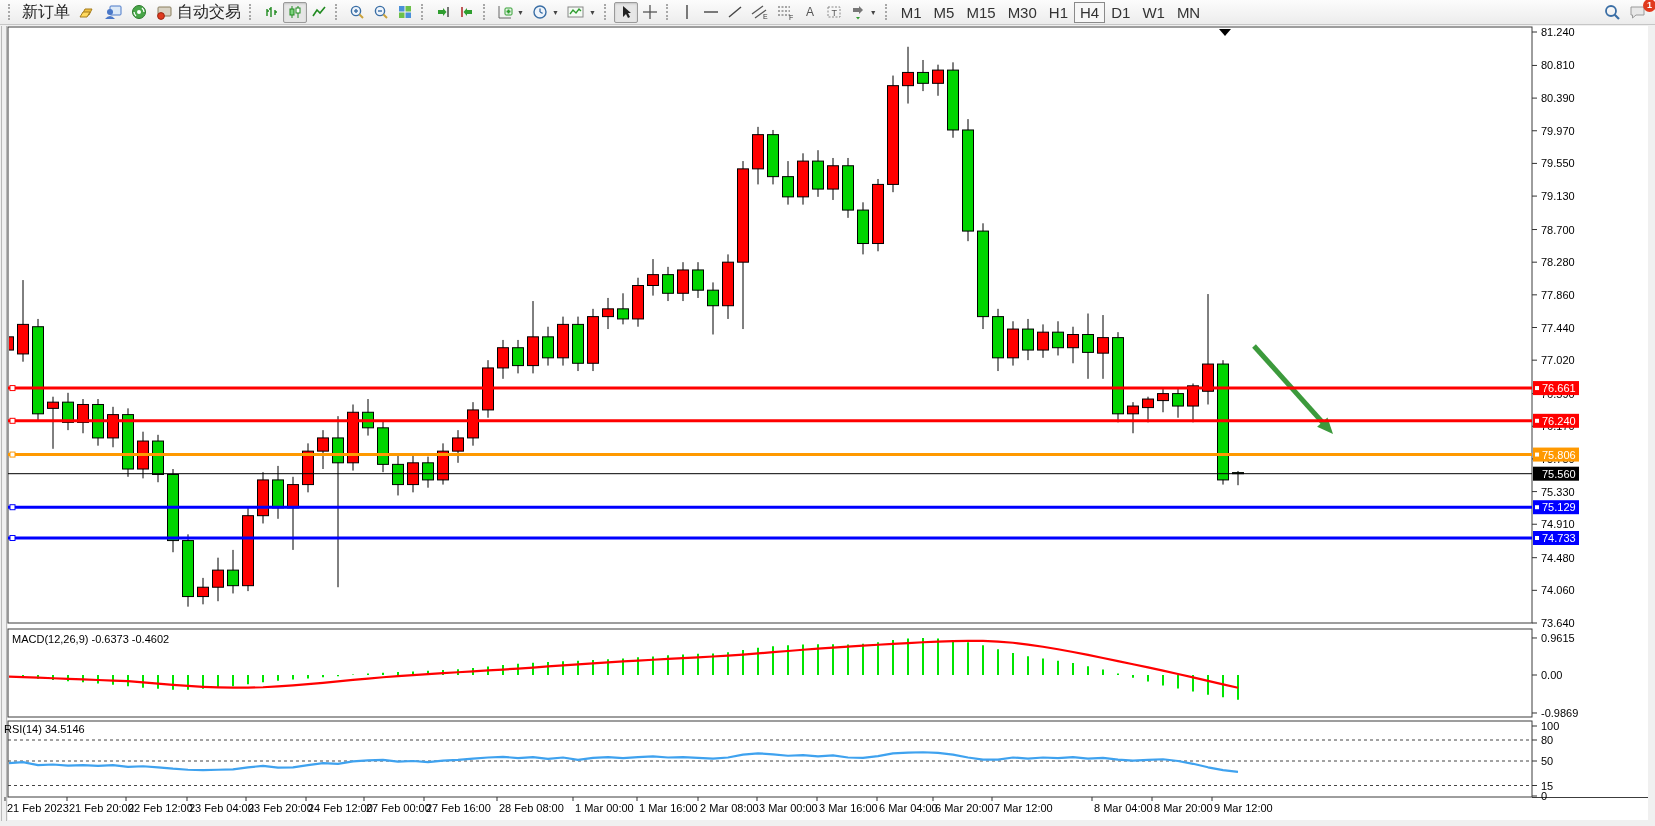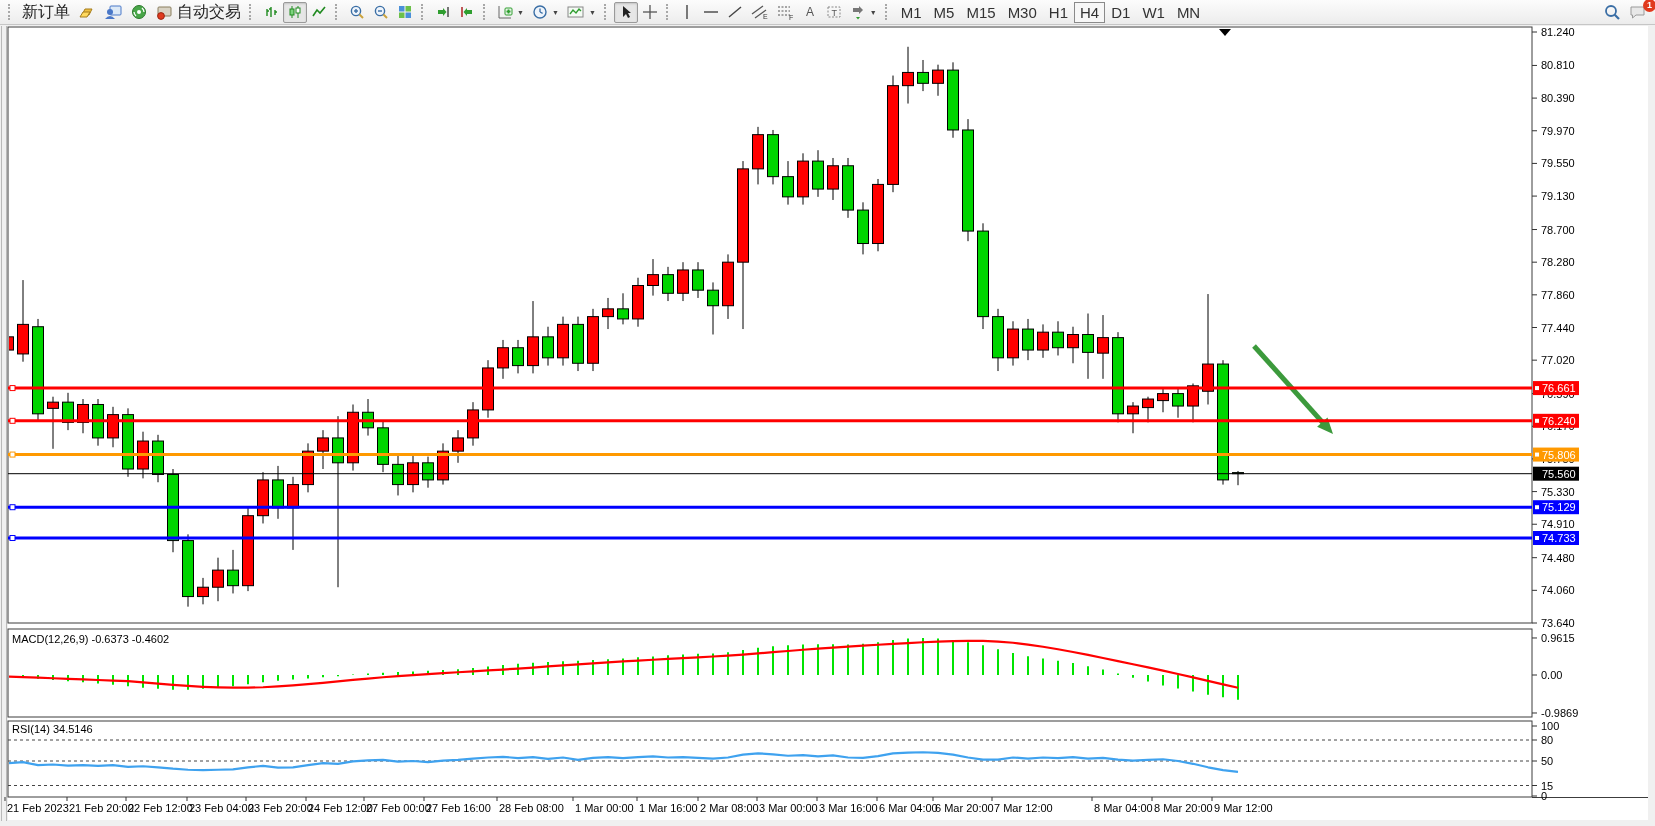--- a/index.html
+++ b/index.html
@@ -632,14 +632,14 @@
       <text x="1094" y="812" fill="#000" font-family="&quot;Liberation Sans&quot;,sans-serif" font-size="11">8 Mar 04:00</text>
       <line x1="1152" y1="797" x2="1152" y2="801" stroke="#333"></line>
       <text x="1154" y="812" fill="#000" font-family="&quot;Liberation Sans&quot;,sans-serif" font-size="11">8 Mar 20:00</text>
       <line x1="1212" y1="797" x2="1212" y2="801" stroke="#333"></line>
       <text x="1214" y="812" fill="#000" font-family="&quot;Liberation Sans&quot;,sans-serif" font-size="11">9 Mar 12:00</text>
       <rect x="1532" y="27" width="120" height="770" fill="transparent"></rect>
       <rect x="8" y="797" width="1640" height="23" fill="transparent"></rect>
     </svg>
 
   <div class="overlay" style="left:12px;top:611px;margin-top:22px;">MACD(12,26,9) -0.6373 -0.4602</div>
-  <div class="overlay" style="left:12px;top:723px;">RSI(14) 34.5146</div>
+  <div class="overlay" style="left:4px;top:723px;">RSI(14) 34.5146</div>
 </div>
 
 </body></html>

